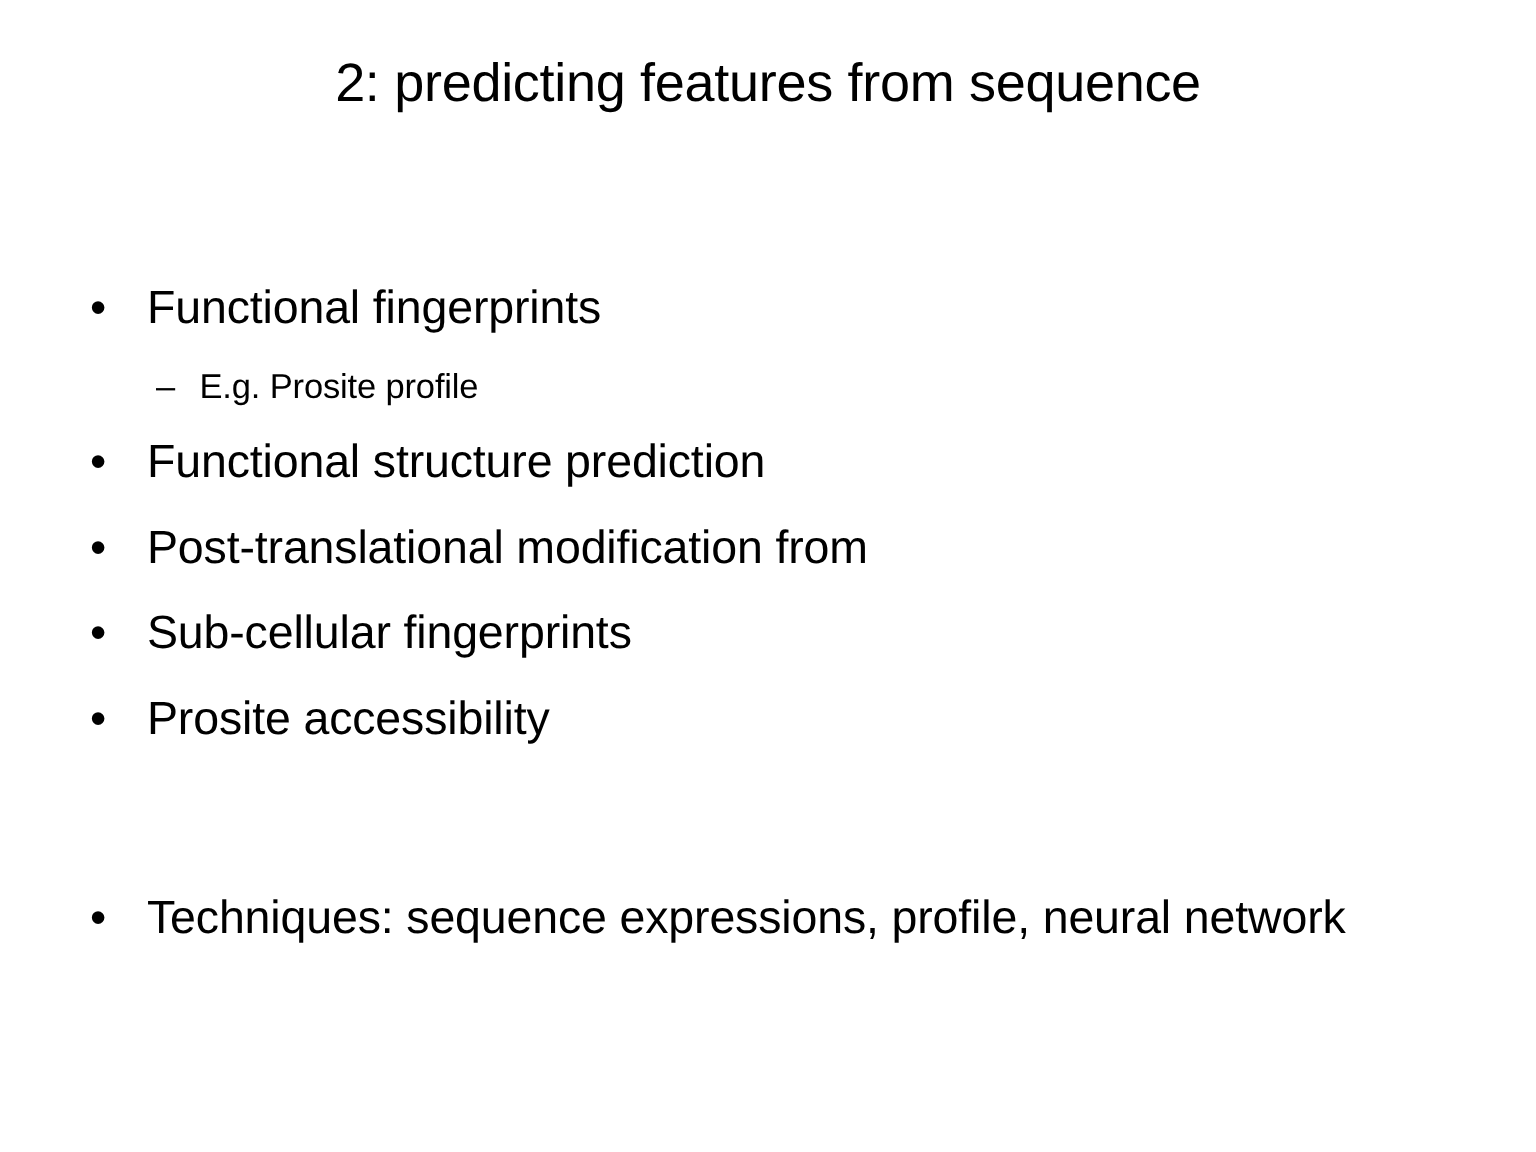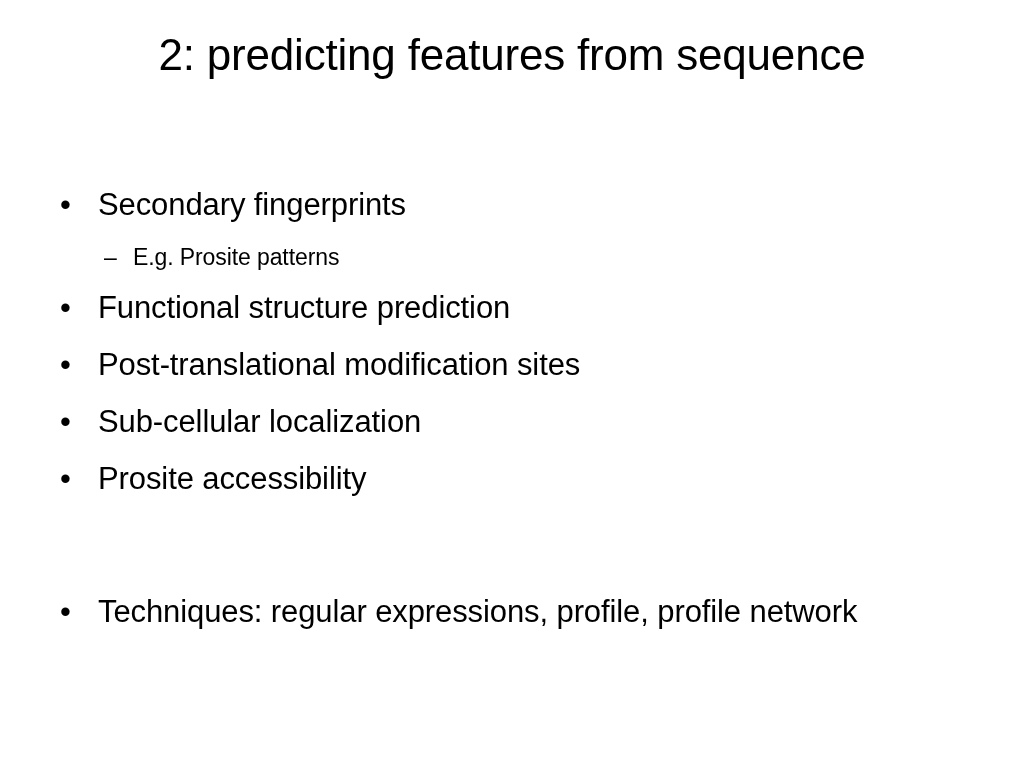--- a/index.html
+++ b/index.html
@@ -24,21 +24,21 @@
     box-sizing: border-box;
   }
 
   
   .slide-title {
     position: absolute;
     left: 60px;
     top: 28px;
     width: 904px;
     text-align: center;
-    font-size: 44px;
+    font-size: 36px;
     line-height: 53px;
     font-weight: 400;
     letter-spacing: -0.2px;
     color: #000000;
     white-space: pre-line;
   }
 
   
   .body-area {
     position: absolute;
@@ -94,49 +94,49 @@
 <body>
 
 <div class="slide">
 
   <div class="slide-title">2: predicting features from sequence</div>
 
   <div class="body-area">
 
     <div class="bullet-row">
       <span class="bullet-marker">•</span>
-      <span class="bullet-text">Secondary fingerprints</span>
+      <span class="bullet-text">Functional fingerprints</span>
     </div>
 
     <div class="bullet-row level2">
       <span class="bullet-marker">–</span>
-      <span class="bullet-text">E.g. Prosite patterns</span>
+      <span class="bullet-text">E.g. Prosite profile</span>
     </div>
 
     <div class="bullet-row">
       <span class="bullet-marker">•</span>
       <span class="bullet-text">Functional structure prediction</span>
     </div>
 
     <div class="bullet-row">
       <span class="bullet-marker">•</span>
-      <span class="bullet-text">Post-translational modification sites</span>
+      <span class="bullet-text">Post-translational modification from</span>
     </div>
 
     <div class="bullet-row">
       <span class="bullet-marker">•</span>
-      <span class="bullet-text">Sub-cellular localization</span>
+      <span class="bullet-text">Sub-cellular fingerprints</span>
     </div>
 
     <div class="bullet-row">
       <span class="bullet-marker">•</span>
       <span class="bullet-text">Prosite accessibility</span>
     </div>
 
     <div class="spacer-row"></div>
 
     <div class="bullet-row">
       <span class="bullet-marker">•</span>
-      <span class="bullet-text">Techniques: regular expressions, profile, profile network</span>
+      <span class="bullet-text">Techniques: sequence expressions, profile, neural network</span>
     </div>
 
   </div>
 </div>
 
 </body></html>

